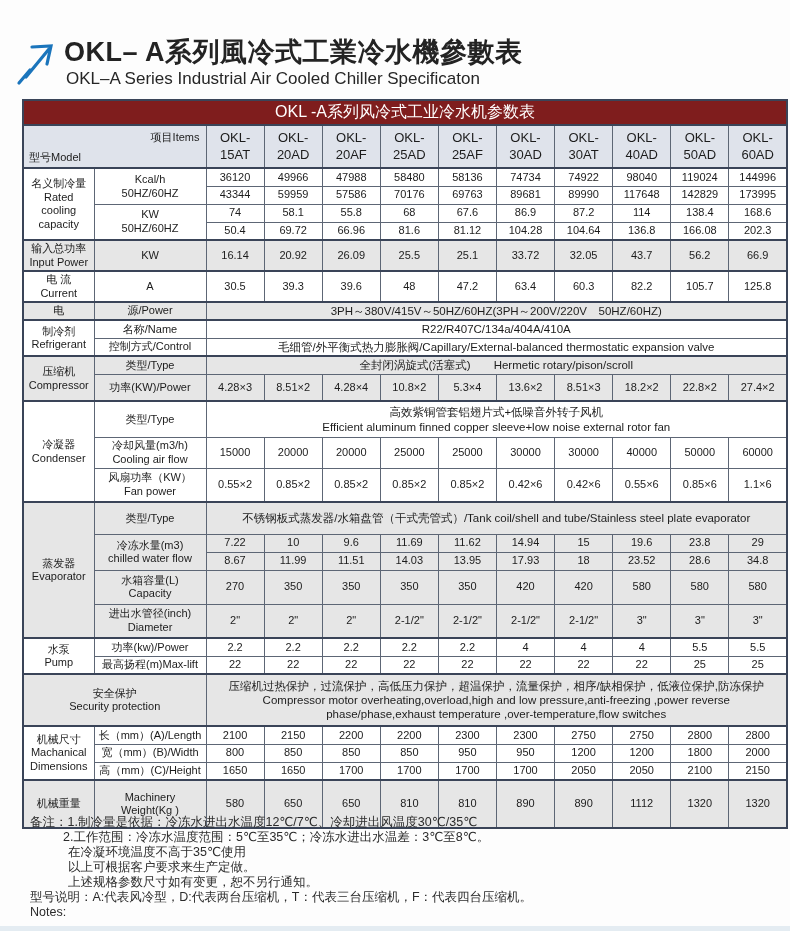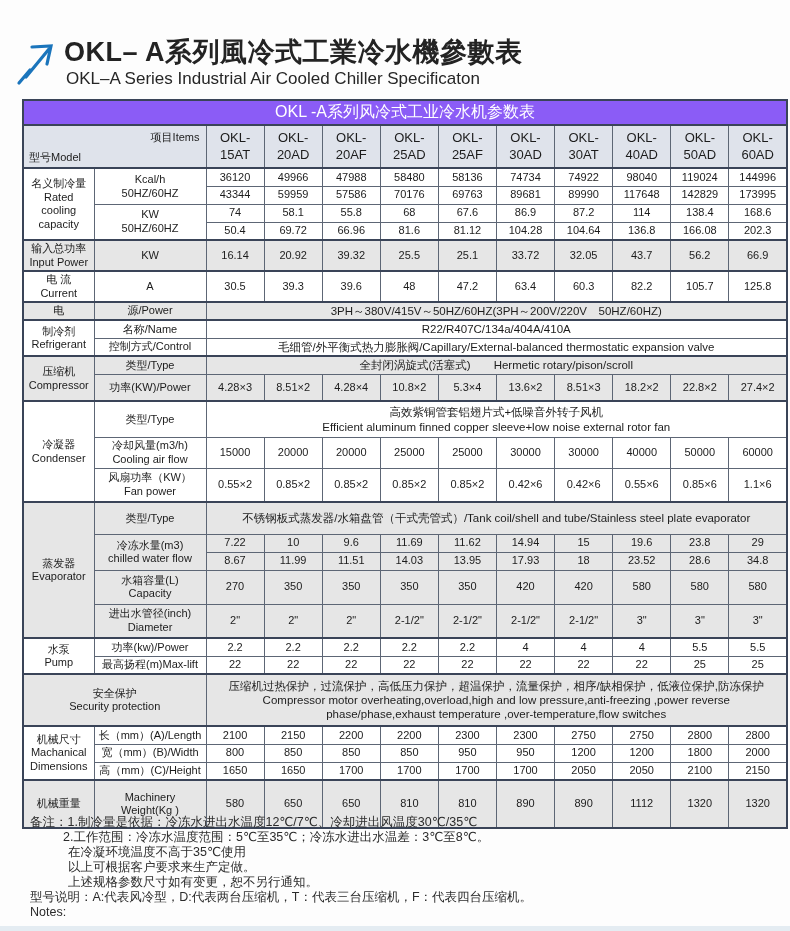--- a/index.html
+++ b/index.html
@@ -9,21 +9,21 @@
     color:#1c1c1c;
   }
   
   .arrow-logo { position:absolute; left:16px; top:40px; }
   .title-cn { position:absolute; left:64px; top:34px; font-size:27px; font-weight:bold; color:#232323; letter-spacing:.5px; white-space:nowrap; }
   .title-en { position:absolute; left:66px; top:69px; font-size:17px; color:#262626; white-space:nowrap; }
 
   
   .sheet { position:absolute; left:22px; top:99px; width:766px; }
   .banner {
-    box-sizing:border-box; height:25px; background:#8b5cf6;
+    box-sizing:border-box; height:25px; background:#7f1d1d;
     border:2px solid #3a4458; border-bottom:none;
     color:#fff; text-align:center; font-size:16px; line-height:22px;
   }
   table { border-collapse:collapse; table-layout:fixed; width:766px; border:2px solid #3a4458; }
   td {
     border:1px solid #5d6675; background:#fff;
     font-size:11px; line-height:1.25; padding:0 2px;
     text-align:center; vertical-align:middle; white-space:pre-line;
   }
   tr.g td { background:#e6e6e6; }
@@ -167,21 +167,21 @@
           <td class="v">166.08</td>
           <td class="v">202.3</td>
         </tr>
 
     <tr class="sec g" style="height:31px">
       <td class="lab1">输入总功率
 Input Power</td>
       <td class="lab2">KW</td>
     <td class="v">16.14</td>
           <td class="v">20.92</td>
-          <td class="v">39.32</td>
+          <td class="v">26.09</td>
           <td class="v">25.5</td>
           <td class="v">25.1</td>
           <td class="v">33.72</td>
           <td class="v">32.05</td>
           <td class="v">43.7</td>
           <td class="v">56.2</td>
           <td class="v">66.9</td>
         </tr>
 
     <tr class="sec" style="height:31px">

